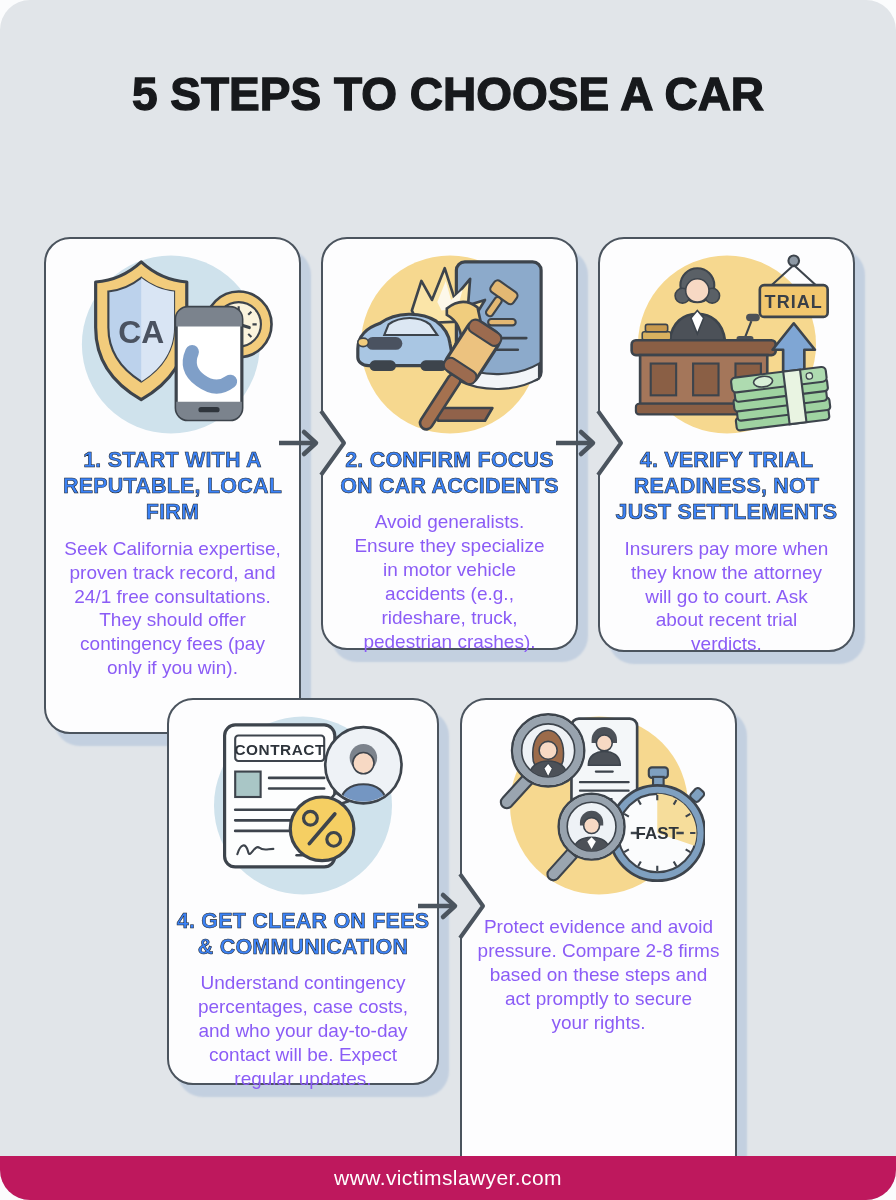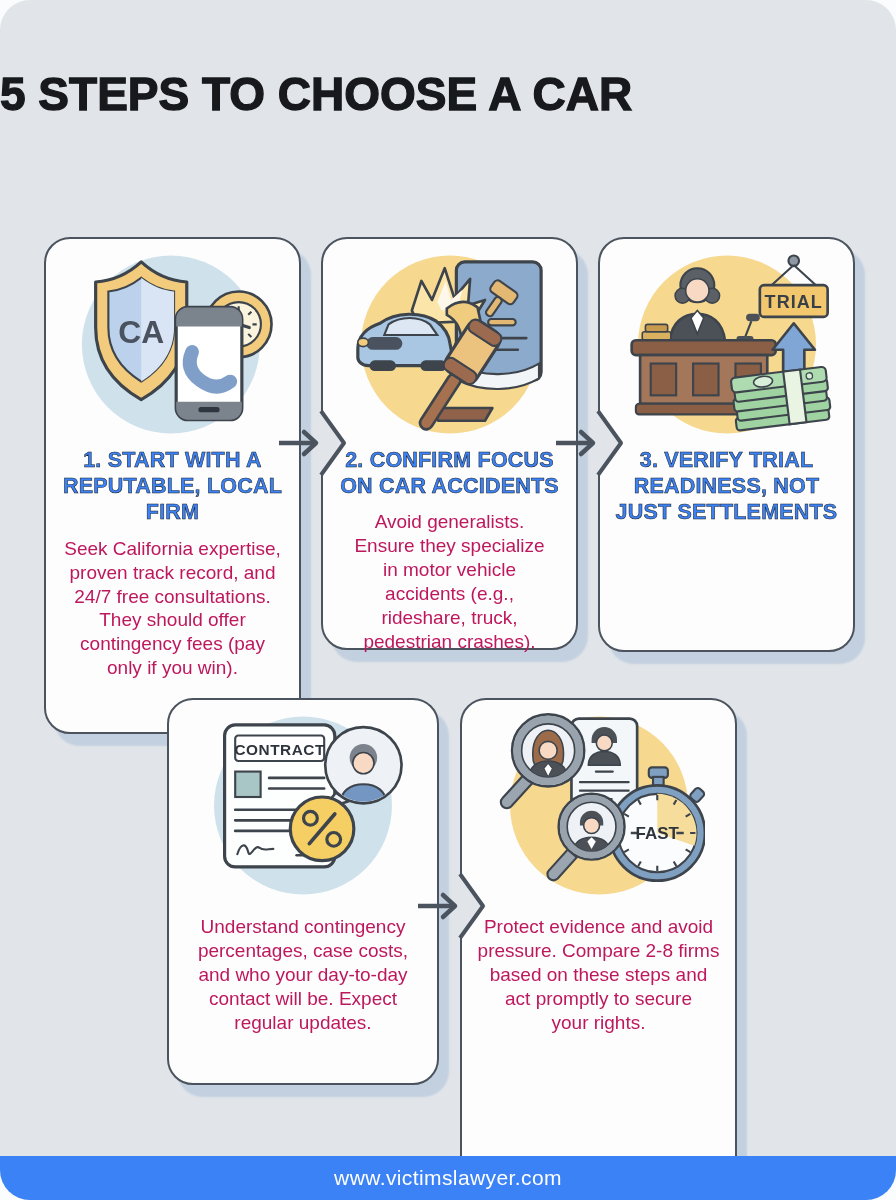--- a/index.html
+++ b/index.html
@@ -3,21 +3,21 @@
 <meta charset="utf-8">
 <style>
   html,body { margin:0; padding:0; background:#fbfcfd; }
   body { font-family:"Liberation Sans", sans-serif; }
   .poster {
     position:relative; width:896px; height:1200px; margin:0 auto;
     background:#e1e5e9; border-radius:30px; overflow:hidden;
   }
   .title {
     position:absolute; top:66px; left:0; right:0; margin:0;
-    font-size:46px; line-height:1.22; font-weight:bold;
+    text-align:center; font-size:46px; line-height:1.22; font-weight:bold;
     color:#17191c; letter-spacing:0px; -webkit-text-stroke:1.3px #17191c;
   }
   .card {
     position:absolute; box-sizing:border-box;
     background:#fdfdfe; border:2.5px solid #4b545e; border-radius:26px;
     box-shadow:10px 12px 2px #c3d0e0;
     display:flex; flex-direction:column; align-items:center; text-align:center;
   }
   .card1 { left:44px;  top:237px; width:257px; height:497px; }
   .card2 { left:321px; top:237px; width:257px; height:413px; }
@@ -25,27 +25,27 @@
   .card4 { left:160px; top:698px; width:272px; height:387px;margin-left:7px; }
   .card5 { left:460px; top:698px; width:277px; height:502px; }
   .icon { margin-top:8px; }
   .icon svg { display:block; }
   .heading {
     margin:4px 4px 0; font-size:21.5px; font-weight:bold; color:#3b82f6;
     line-height:1.22; white-space:pre-line; letter-spacing:0.2px;
     -webkit-text-stroke:0.55px #1b1e22;
   }
   .bodytext {
-    margin:11px 6px 0; font-size:19px; color:#be185d;
+    margin:11px 6px 0; font-size:19px; color:#8b5cf6;
     line-height:1.26; white-space:pre-line;
   }
   .connector { position:absolute; z-index:6; }
   .footer {
     position:absolute; left:0; right:0; bottom:0; height:44px;
-    background:#3b82f6; display:flex; align-items:center; justify-content:center;
+    background:#be185d; display:flex; align-items:center; justify-content:center;
   }
   .footer-text { color:#ffffff; font-size:21px; letter-spacing:0.4px; }
   svg text { font-family:"Liberation Sans", sans-serif; }
 </style>
 </head>
 <body>
 
 <div class="poster">
 
   <h1 class="title"><span>5 STEPS TO CHOOSE A CAR</span><br></h1>
@@ -75,21 +75,21 @@
           <rect x="124" y="151" width="20" height="5" rx="2.5" fill="#2f353c"></rect>
           <path d="M118,99 q-7,16 8,27 q15,11 28,1" fill="none" stroke="#7f9fc8" stroke-width="13" stroke-linecap="round"></path>
         </g>
       </svg>
     </div>
     <h2 class="heading">1. START WITH A
 REPUTABLE, LOCAL
 FIRM</h2>
     <p class="bodytext">Seek California expertise,
 proven track record, and
-24/7 free consultations.
+24/1 free consultations.
 They should offer
 contingency fees (pay
 only if you win).</p>
   </section>
 
   <section class="card card2">
     <div class="icon">
       <svg width="212" height="196" viewBox="0 0 200 185">
         <circle cx="100" cy="92" r="84" fill="#f6d88f"></circle>
         <g>
@@ -176,23 +176,28 @@
           <rect x="-44" y="5" width="88" height="12" rx="3" fill="#9fd3a1" stroke="#3d444c" stroke-width="2"></rect>
           <rect x="-46" y="-4" width="88" height="12" rx="3" fill="#9fd3a1" stroke="#3d444c" stroke-width="2"></rect>
           <rect x="-44" y="-13" width="88" height="12" rx="3" fill="#9fd3a1" stroke="#3d444c" stroke-width="2"></rect>
           <rect x="-46" y="-24" width="90" height="14" rx="4" fill="#aedbb0" stroke="#3d444c" stroke-width="2"></rect>
           <ellipse cx="-16" cy="-17" rx="9" ry="5" fill="#d8efd8" stroke="#3d444c" stroke-width="1.5"></ellipse>
           <circle cx="28" cy="-17" r="3" fill="#d8efd8" stroke="#3d444c" stroke-width="1.2"></circle>
           <rect x="4" y="-24" width="16" height="50" fill="#e9f4e2" stroke="#3d444c" stroke-width="2"></rect>
         </g>
       </svg>
     </div>
-    <h2 class="heading">3. VERIFY TRIAL
+    <h2 class="heading">4. VERIFY TRIAL
 READINESS, NOT
 JUST SETTLEMENTS</h2>
+    <p class="bodytext">Insurers pay more when
+they know the attorney
+will go to court. Ask
+about recent trial
+verdicts.</p>
   </section>
 
   <section class="card card4">
     <div class="icon">
       <svg width="212" height="196" viewBox="0 0 200 185">
         <defs>
             <clipPath id="bub4">
               <circle cx="157" cy="54" r="34.5"></circle>
             </clipPath>
           </defs>
@@ -216,20 +221,22 @@
           </g>
         </g>
         <g>
           <circle cx="118" cy="114" r="30" fill="#f5cf63" stroke="#3d444c" stroke-width="3"></circle>
           <circle cx="107" cy="104" r="6.5" fill="none" stroke="#3d444c" stroke-width="3"></circle>
           <circle cx="129" cy="124" r="6.5" fill="none" stroke="#3d444c" stroke-width="3"></circle>
           <path d="M130,100 L106,128" stroke="#3d444c" stroke-width="3.5" stroke-linecap="round"></path>
         </g>
       </svg>
     </div>
+    <h2 class="heading">4. GET CLEAR ON FEES
+&amp; COMMUNICATION</h2>
     <p class="bodytext">Understand contingency
 percentages, case costs,
 and who your day-to-day
 contact will be. Expect
 regular updates.</p>
   </section>
 
   <section class="card card5">
     <div class="icon">
       <svg width="212" height="196" viewBox="0 0 200 185">

